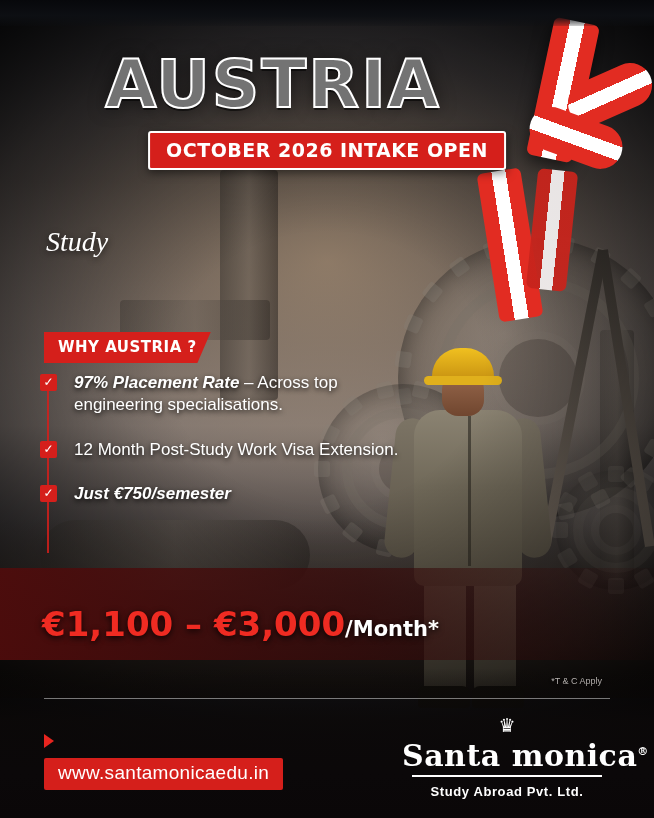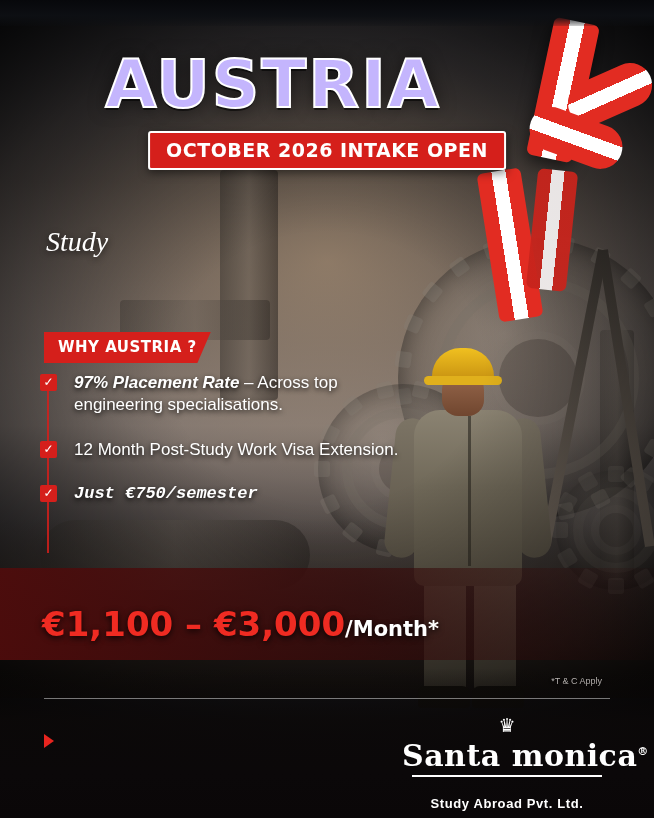--- a/index.html
+++ b/index.html
@@ -128,21 +128,21 @@
   .w-bootL{position:absolute;left:48px;top:364px;width:52px;height:22px;background:#19160f;border-radius:6px 8px 4px 4px;}
   .w-bootR{position:absolute;left:102px;top:364px;width:52px;height:22px;background:#19160f;border-radius:8px 6px 4px 4px;}
   
   .ribbon{position:absolute;left:470px;top:20px;width:190px;height:290px;}
   .rb{position:absolute;border-radius:6px;}
   
   .headline{
     position:absolute;left:0;top:46px;width:546px;text-align:center;
     font-family:"DejaVu Sans", sans-serif;
     font-weight:bold;font-size:66px;letter-spacing:2px;
-    color:#c4b5fd;
+    color:#737373;
     text-shadow:0 3px 0 rgba(0,0,0,0.55), 0 0 18px rgba(0,0,0,0.6);
     -webkit-text-stroke:2px #ffffff;
   }
   .intake{
     position:absolute;left:50%;top:131px;transform:translateX(-50%);
     background:#d51f1b;color:#fff;
     padding:6px 16px 7px;border:2px solid #ffffff;border-radius:3px;
     font-weight:bold;font-size:19px;letter-spacing:0.5px;
     font-family:"DejaVu Sans", sans-serif;
     white-space:nowrap;
@@ -179,21 +179,21 @@
   .chk{
     position:absolute;left:-4px;top:2px;width:17px;height:17px;
     background:#d51f1b;border-radius:2px;
     color:#fff;font-size:12px;line-height:17px;text-align:center;
   }
   .btext{
     color:#ffffff;font-size:17px;line-height:1.32;
     text-shadow:0 2px 5px rgba(0,0,0,0.85);
   }
   .btext .em{font-style:italic;font-weight:bold;}
-  .btext .em2{font-style:italic;font-weight:bold;display:block;font-family:Liberation Mono, monospace;}
+  .btext .em2{font-style:italic;font-weight:bold;display:block;}
   
   .band{
     position:absolute;left:0;top:568px;width:654px;height:92px;
     background:linear-gradient(90deg, rgba(80,12,12,0.92) 0%, rgba(56,10,10,0.72) 55%, rgba(30,8,8,0.15) 100%);
   }
   .band-label{
     position:absolute;left:44px;top:580px;
     color:#ffffff;font-size:21px;font-weight:bold;
     text-shadow:0 2px 5px rgba(0,0,0,0.8);
   }
@@ -234,21 +234,21 @@
   .crown{
     display:block;margin:0 auto 2px;width:44px;height:20px;
     color:#ffffff;font-size:19px;line-height:20px;
   }
   .logo-name{
     color:#ffffff;font-family:"DejaVu Serif", serif;
     font-weight:bold;font-size:30px;letter-spacing:0.5px;white-space:nowrap;
   }
   .logo-name .reg{font-size:11px;vertical-align:super;}
   .logo-sub{
-    color:#ffffff;font-size:13px;font-weight:bold;letter-spacing:0.6px;margin-top:19px;
+    color:#ffffff;font-size:13px;font-weight:bold;letter-spacing:0.6px;margin-top:7px;
   }
   .logo-line{
     width:190px;height:2px;background:#ffffff;margin:2px auto 3px;
   }
 </style>
 </head>
 <body>
 
 <div id="poster">
 
@@ -378,20 +378,21 @@
   <div class="band"></div>
   <div class="band-amount">
     <span>€1,100 – €3,000</span><span class="mo">/Month*</span>
   </div>
   <div class="tc">*T &amp; C Apply</div>
 
   <div class="bg-bottomdark"></div>
 
   <div class="rule"></div>
   <div class="phone-caret"></div>
+  <div class="weburl">www.santamonicaedu.in</div>
 
   <div class="logo">
     <span class="crown">♛</span>
     <div class="logo-name"><span>Santa monica</span><span class="reg">®</span></div>
     <div class="logo-line"></div>
     <div class="logo-sub">Study Abroad Pvt. Ltd.</div>
   </div>
 
 </div>
 

